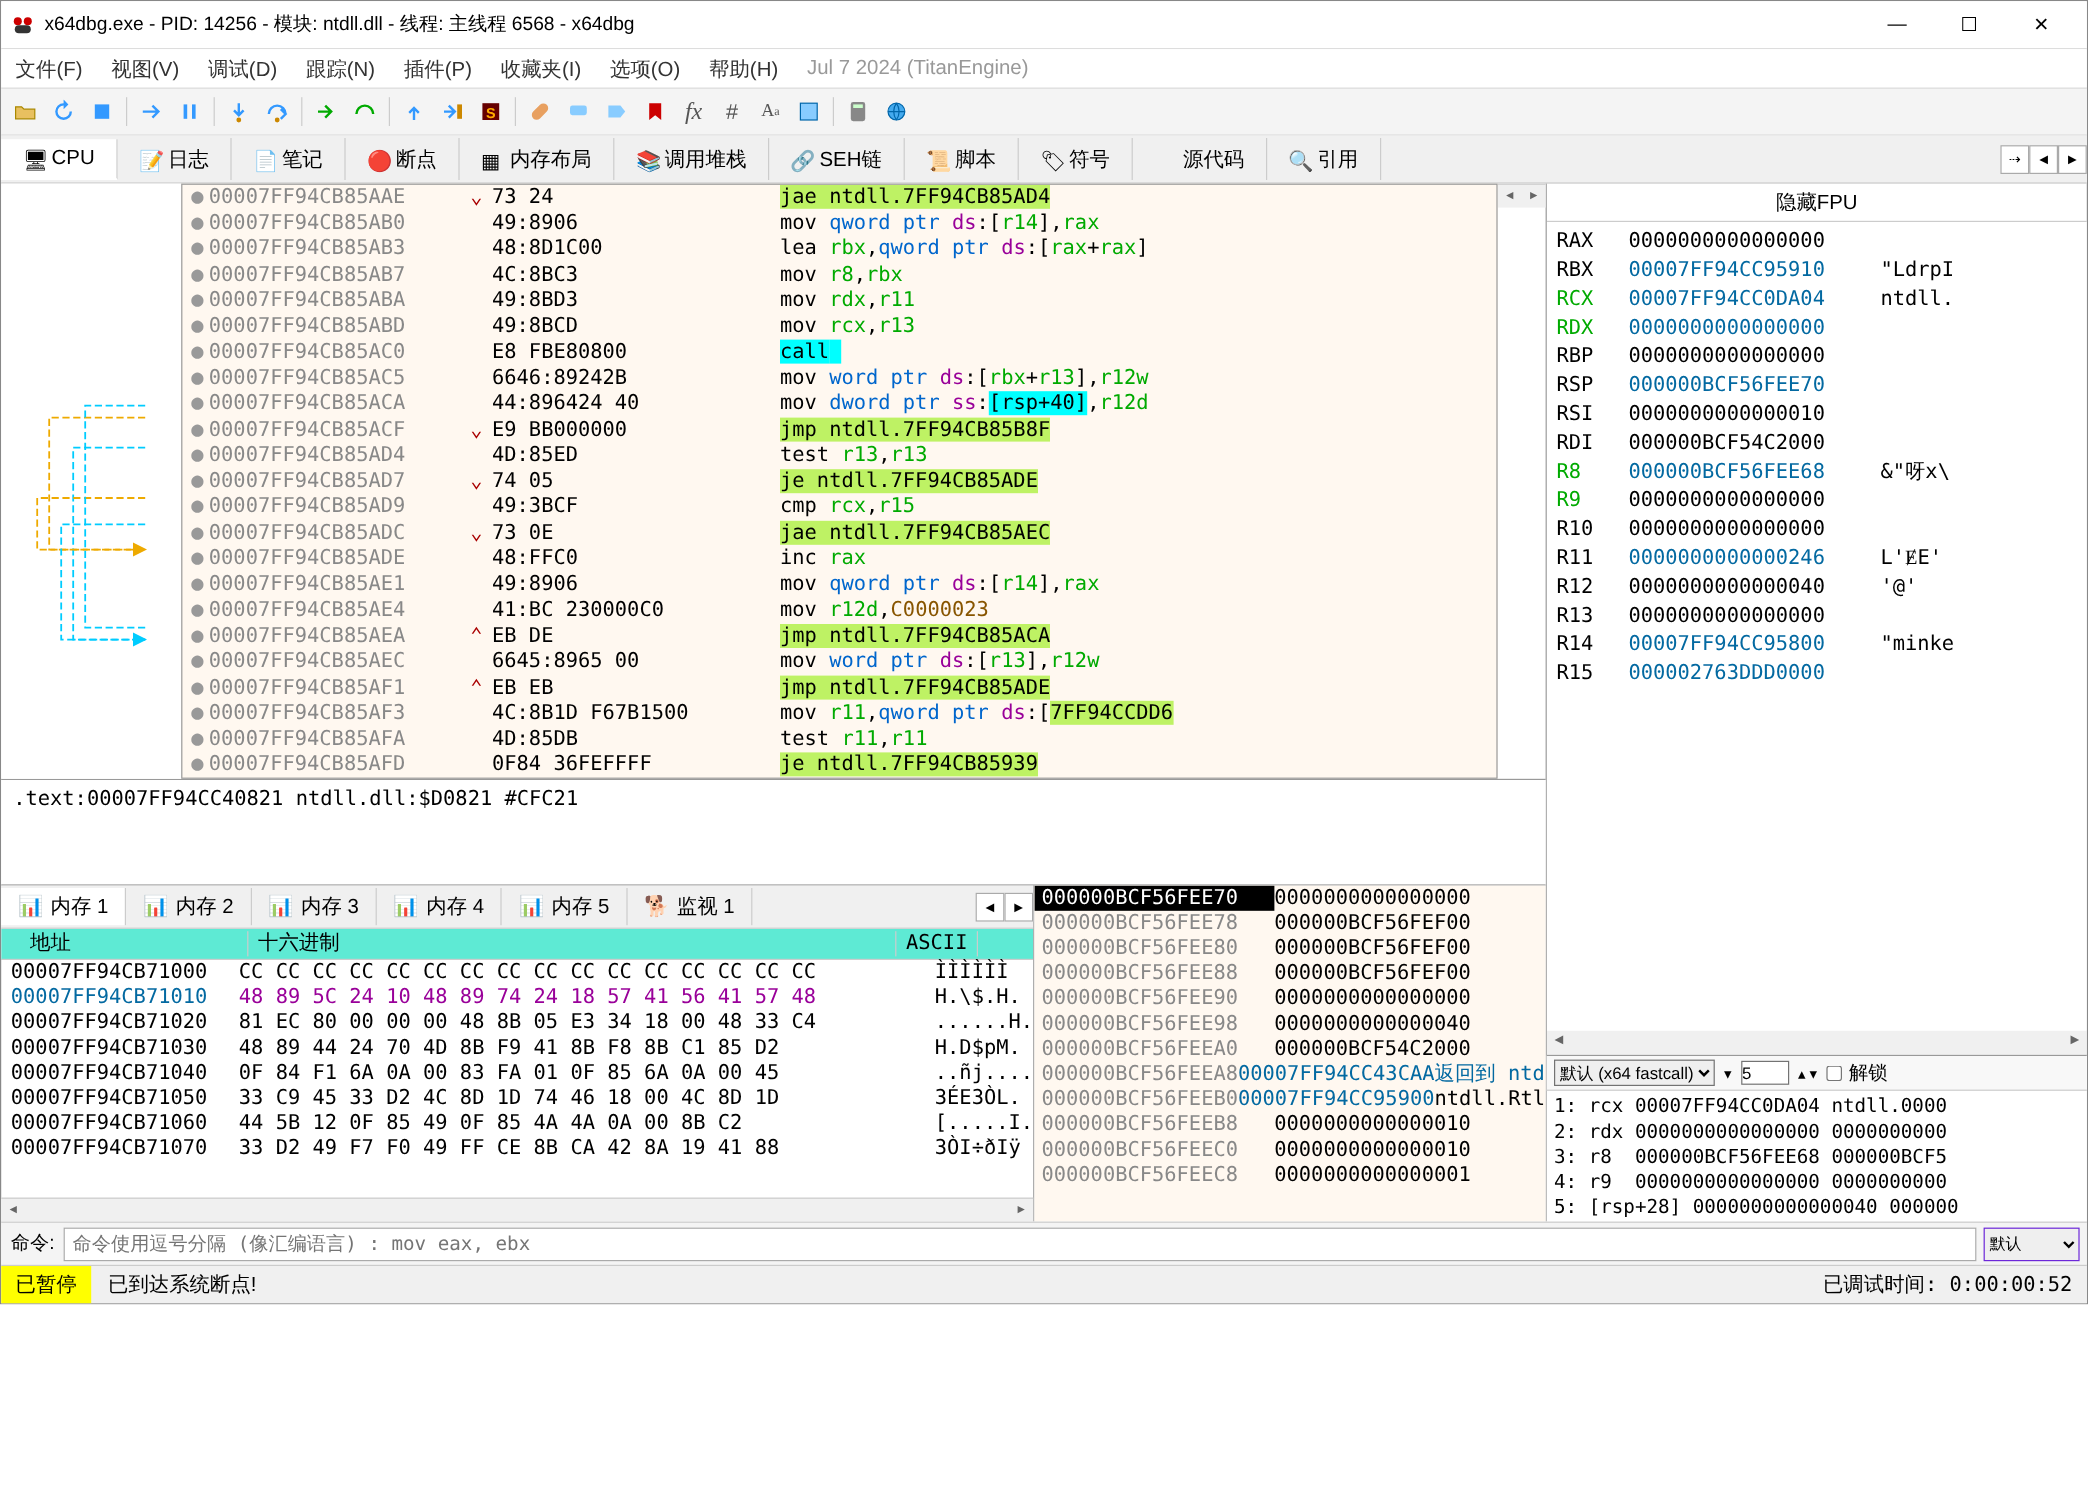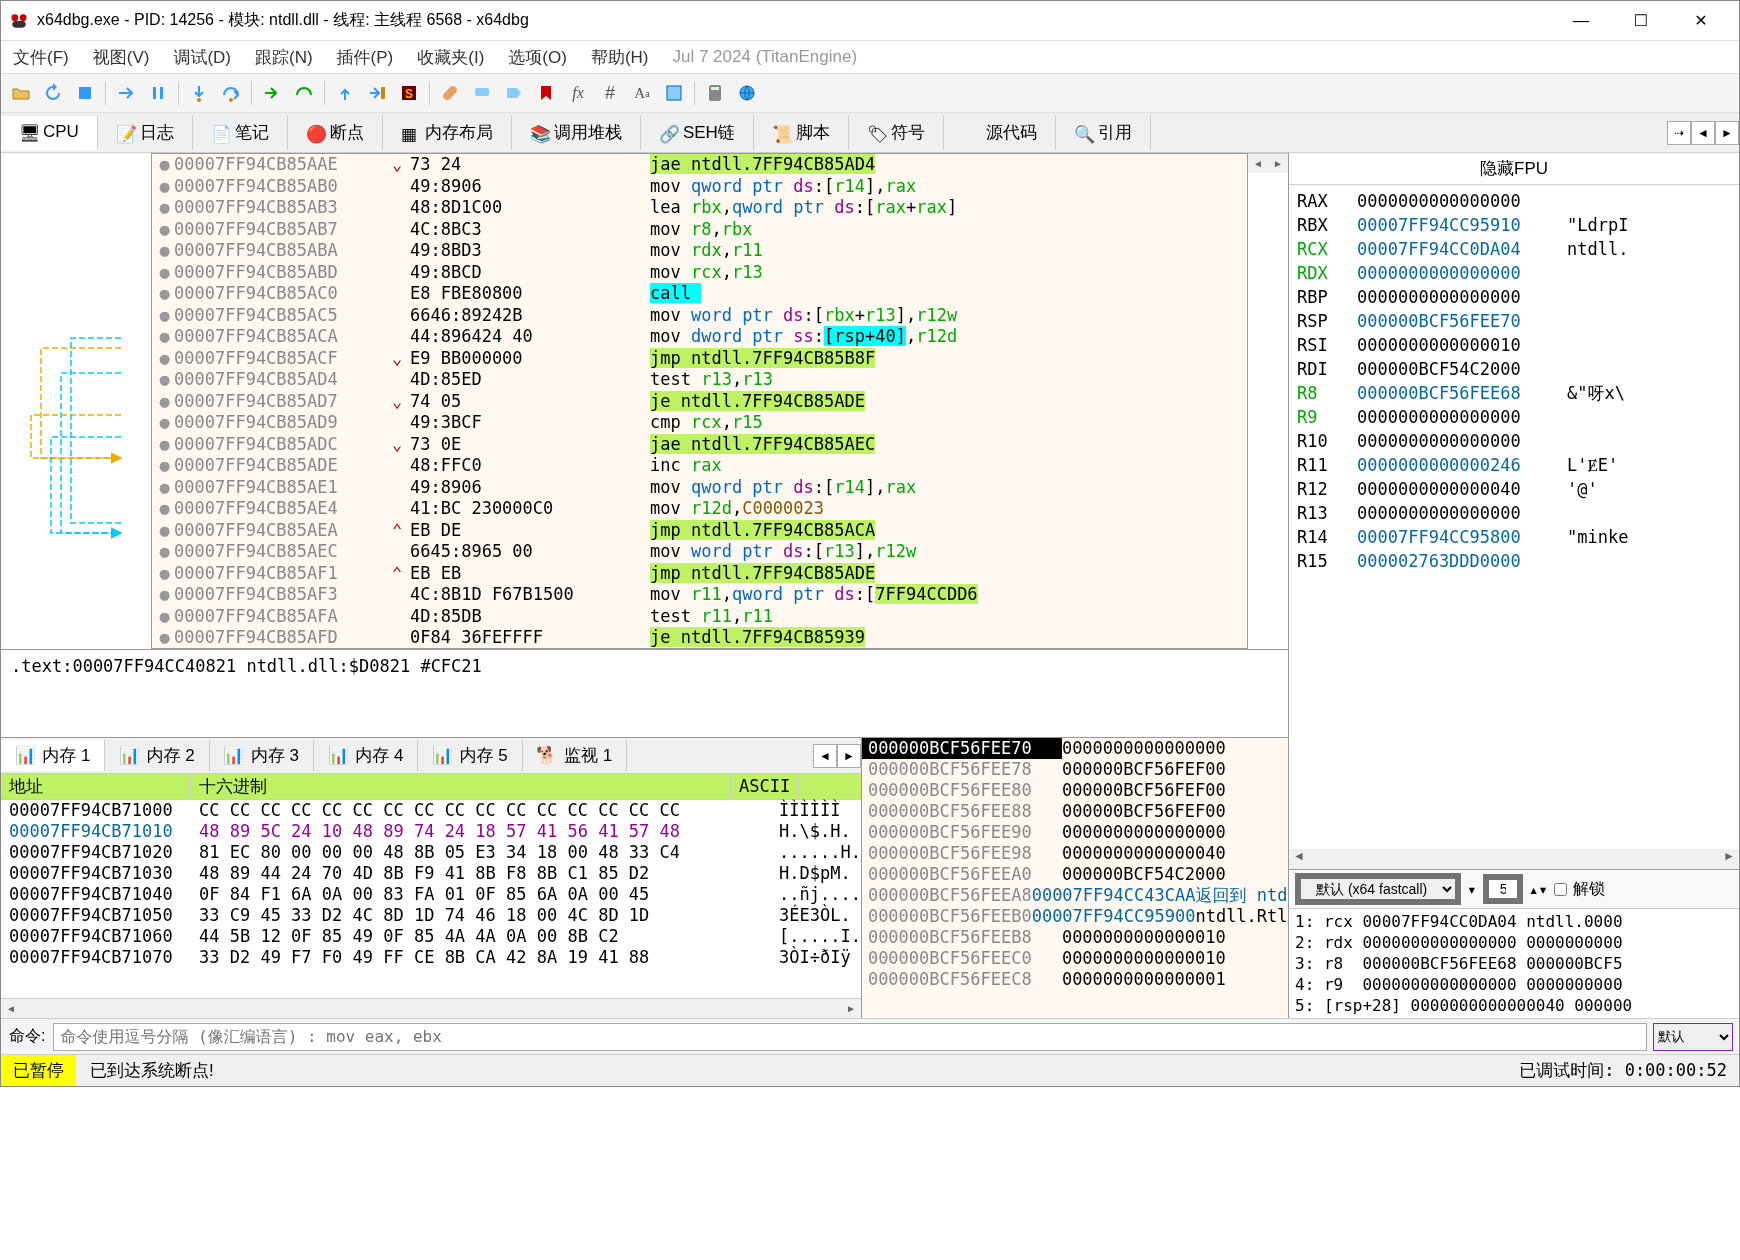--- a/index.html
+++ b/index.html
@@ -49,21 +49,21 @@
 
 .info-pane { padding: 6px 10px; font-family: Consolas, monospace; font-size: 17px; background: #fff; height: 88px; border-bottom: 1px solid #999; }
 .info-pane div { margin-bottom: 14px; }
 
 .lower { flex: 0 0 280px; display: flex; }
 .memtabs-wrap { flex: 1; display: flex; flex-direction: column; border-right: 1px solid #999; }
 .memtabs { display: flex; align-items: center; height: 36px; background: #f0f0f0; border-bottom: 1px solid #ccc; }
 .memtab { display: flex; align-items: center; gap: 6px; padding: 4px 14px; font-size: 17px; border-right: 1px solid #ccc; }
 .memtab.active { background: #fff; }
 .hexview { flex: 1; overflow: hidden; font-family: Consolas, monospace; font-size: 17px; line-height: 21px; }
-.hexhdr { display: flex; background: #bef264; border-bottom: 1px solid #ccc; padding: 2px 0; }
+.hexhdr { display: flex; background: #5eead4; border-bottom: 1px solid #ccc; padding: 2px 16px; }
 .hexhdr div { padding: 0 8px; border-right: 1px solid #ccc; }
 .hexrow { display: flex; white-space: pre; padding-left: 8px; }
 .hexaddr { width: 190px; }
 .hexbytes { width: 540px; }
 .hexascii { flex: 1; color: #000; margin-left: 40px; }
 
 .stack-wrap { width: 520px; display: flex; flex-direction: column; font-family: Consolas, monospace; font-size: 17px; line-height: 21px; background: #fff8f0; overflow: hidden; }
 .stackrow { display: flex; white-space: pre; }
 .stackaddr { width: 200px; padding-left: 6px; color: #888; }
 .stackval { width: 200px; }
@@ -82,21 +82,21 @@
 .regrow { display: flex; white-space: pre; }
 .regname { width: 60px; }
 .regval { width: 210px; }
 .regnote { flex: 1; }
 .regscroll { height: 20px; display: flex; background: #f0f0f0; }
 .regscroll div:first-child { width: 20px; text-align: center; color: #666; }
 .regscroll div:last-child { width: 20px; text-align: center; color: #666; margin-left: auto; }
 
 .argpanel { border-top: 1px solid #999; font-family: Consolas, monospace; font-size: 16px; background: #fff; }
 .argctrl { display: flex; align-items: center; gap: 6px; padding: 3px 6px; border-bottom: 1px solid #ccc; background: #f8f8f8; }
-.argctrl select, .argctrl input { font-size: 14px; border: 6px solid #737373; padding: 1px 11px; }
+.argctrl select, .argctrl input { font-size: 14px; border: 1px solid #737373; padding: 1px 0; }
 .argctrl input[type=text] { width: 40px; }
 .arglines { padding: 2px 6px; line-height: 21px; white-space: pre; overflow: hidden; }
 
 .cmdbar { display: flex; align-items: center; height: 36px; border-top: 1px solid #ccc; background: #f4f4f4; }
 .cmdbar .lbl { padding: 0 8px; font-size: 16px; }
 .cmdbar input { flex: 1; height: 28px; border: 1px solid #aaa; padding: 0 6px; font-size: 16px; font-family: Consolas, monospace; }
 .cmdbar select { width: 80px; height: 28px; margin: 0 6px; border: 1px solid #6d28d9; }
 
 .statusbar { display: flex; align-items: center; height: 32px; border-top: 1px solid #ccc; background: #f0f0f0; font-size: 17px; justify-content: flex-end; }
 .statusbar .paused { background: #ffff00; padding: 4px 12px; margin-right: 8px; }
@@ -217,21 +217,21 @@
     <div class="tbtn">
         <svg width="20" height="20">
           <path d="M3 5h10l4 5-4 5H3z" fill="#8cf"></path>
         </svg>
       </div>
     <div class="tbtn">
         <svg width="20" height="20">
           <path d="M5 3h10v14l-5-4-5 4z" fill="#c00"></path>
         </svg>
       </div>
-    <div class="tbtn" style="font-style:italic;font-family:serif;font-size:16px;color:#555">fx</div>
+    <div class="tbtn" style="font-style:italic;font-family:serif;font-size:20px;color:#555">fx</div>
     <div class="tbtn" style="font-size:18px;color:#555">#</div>
     <div class="tbtn" style="font-family:serif;font-size:15px;color:#555">A<sub style="font-size:10px">a</sub></div>
     <div class="tbtn">
         <svg width="20" height="20">
           <rect x="3" y="3" width="14" height="14" fill="#8cf" stroke="#06a"></rect>
         </svg>
       </div>
     <div class="tsep"></div>
     <div class="tbtn">
         <svg width="20" height="20">

